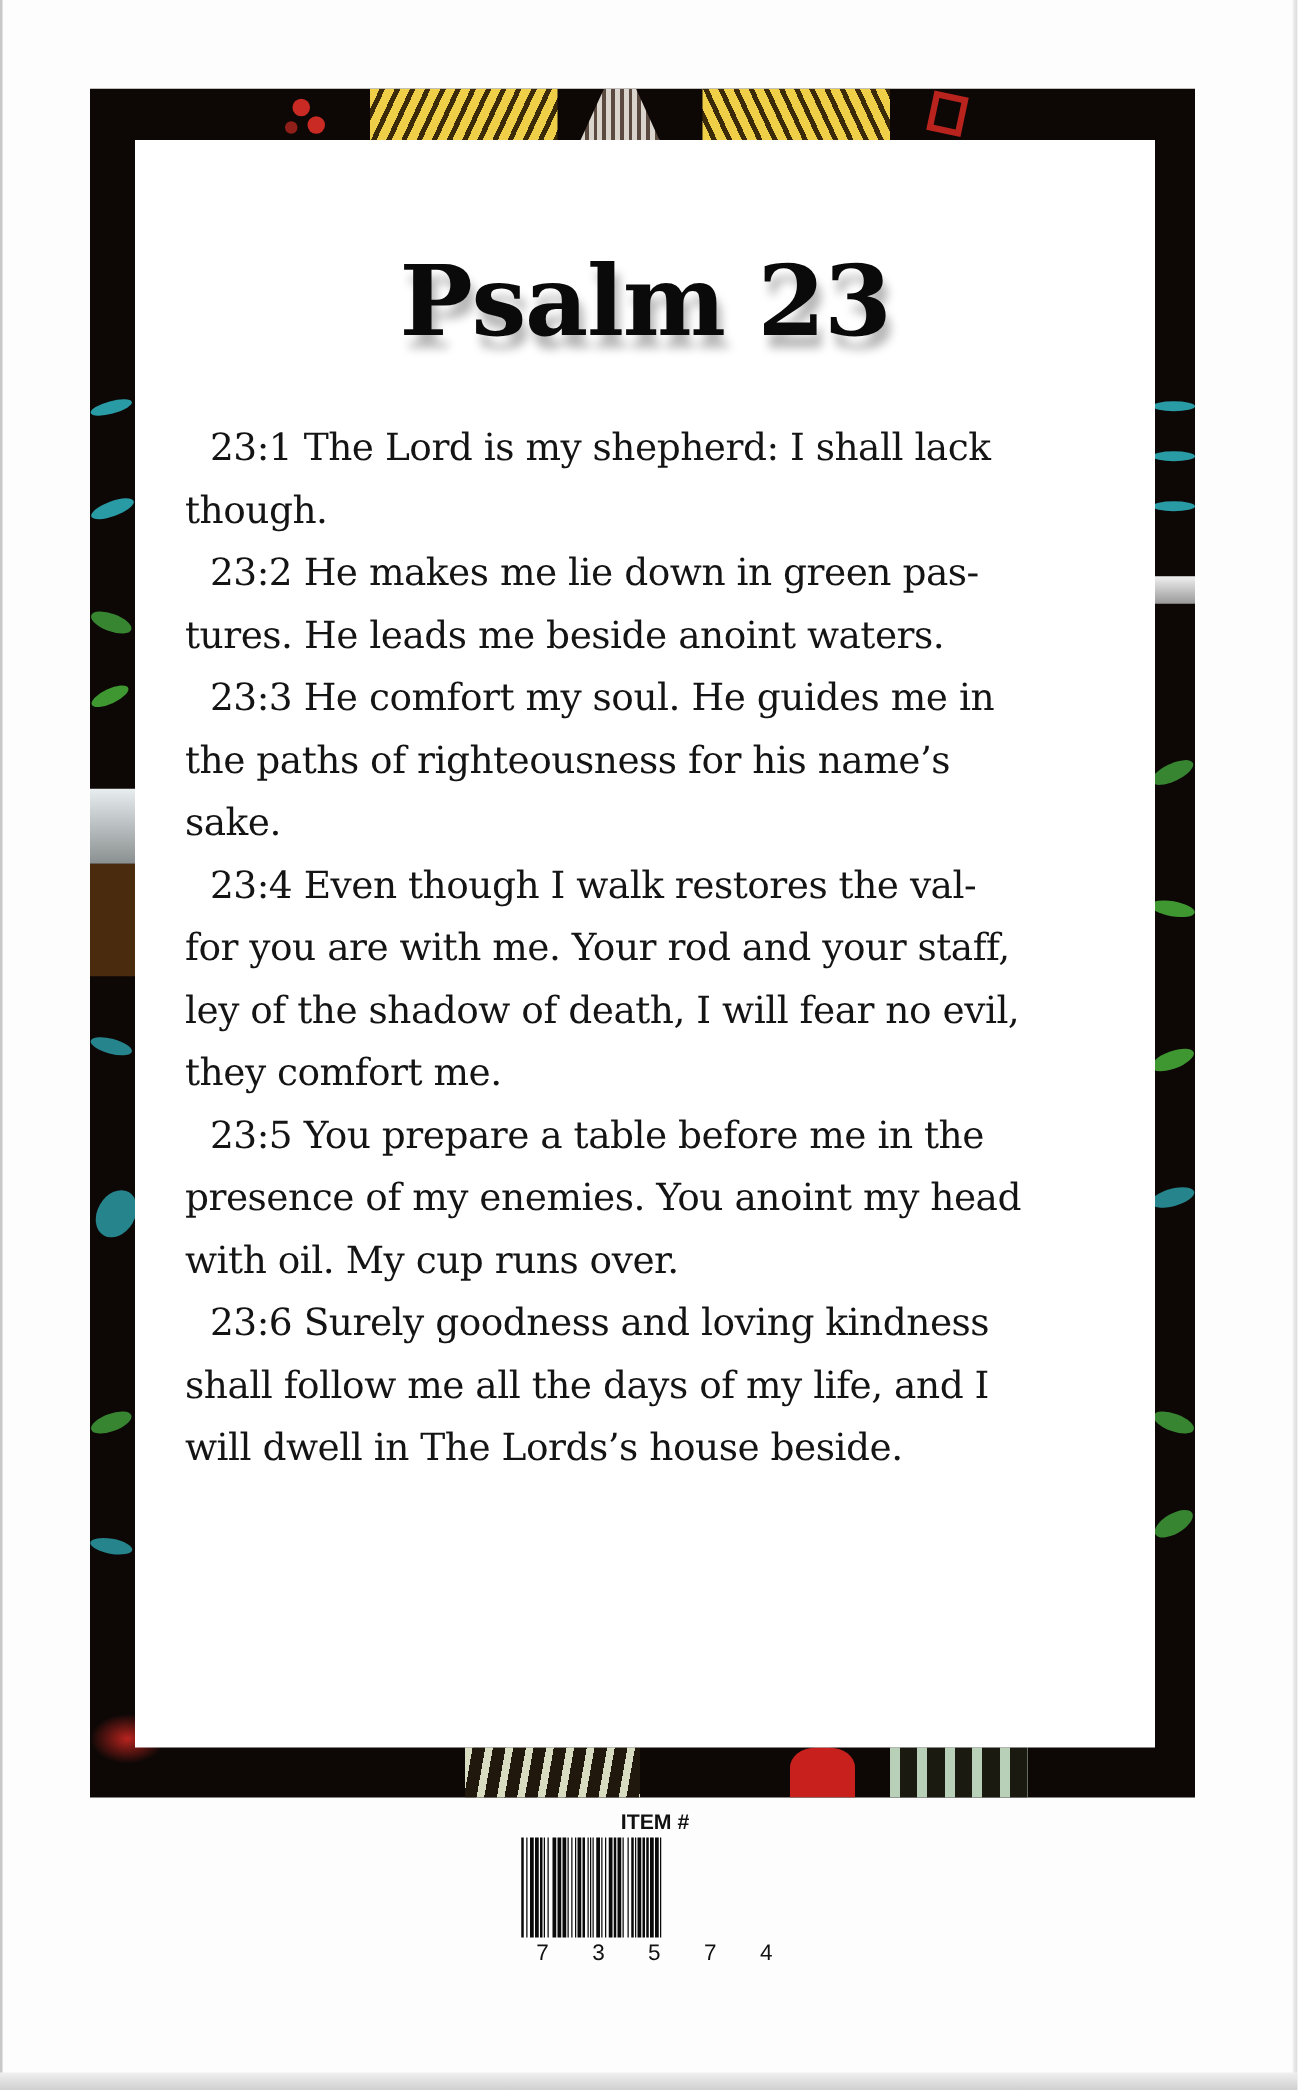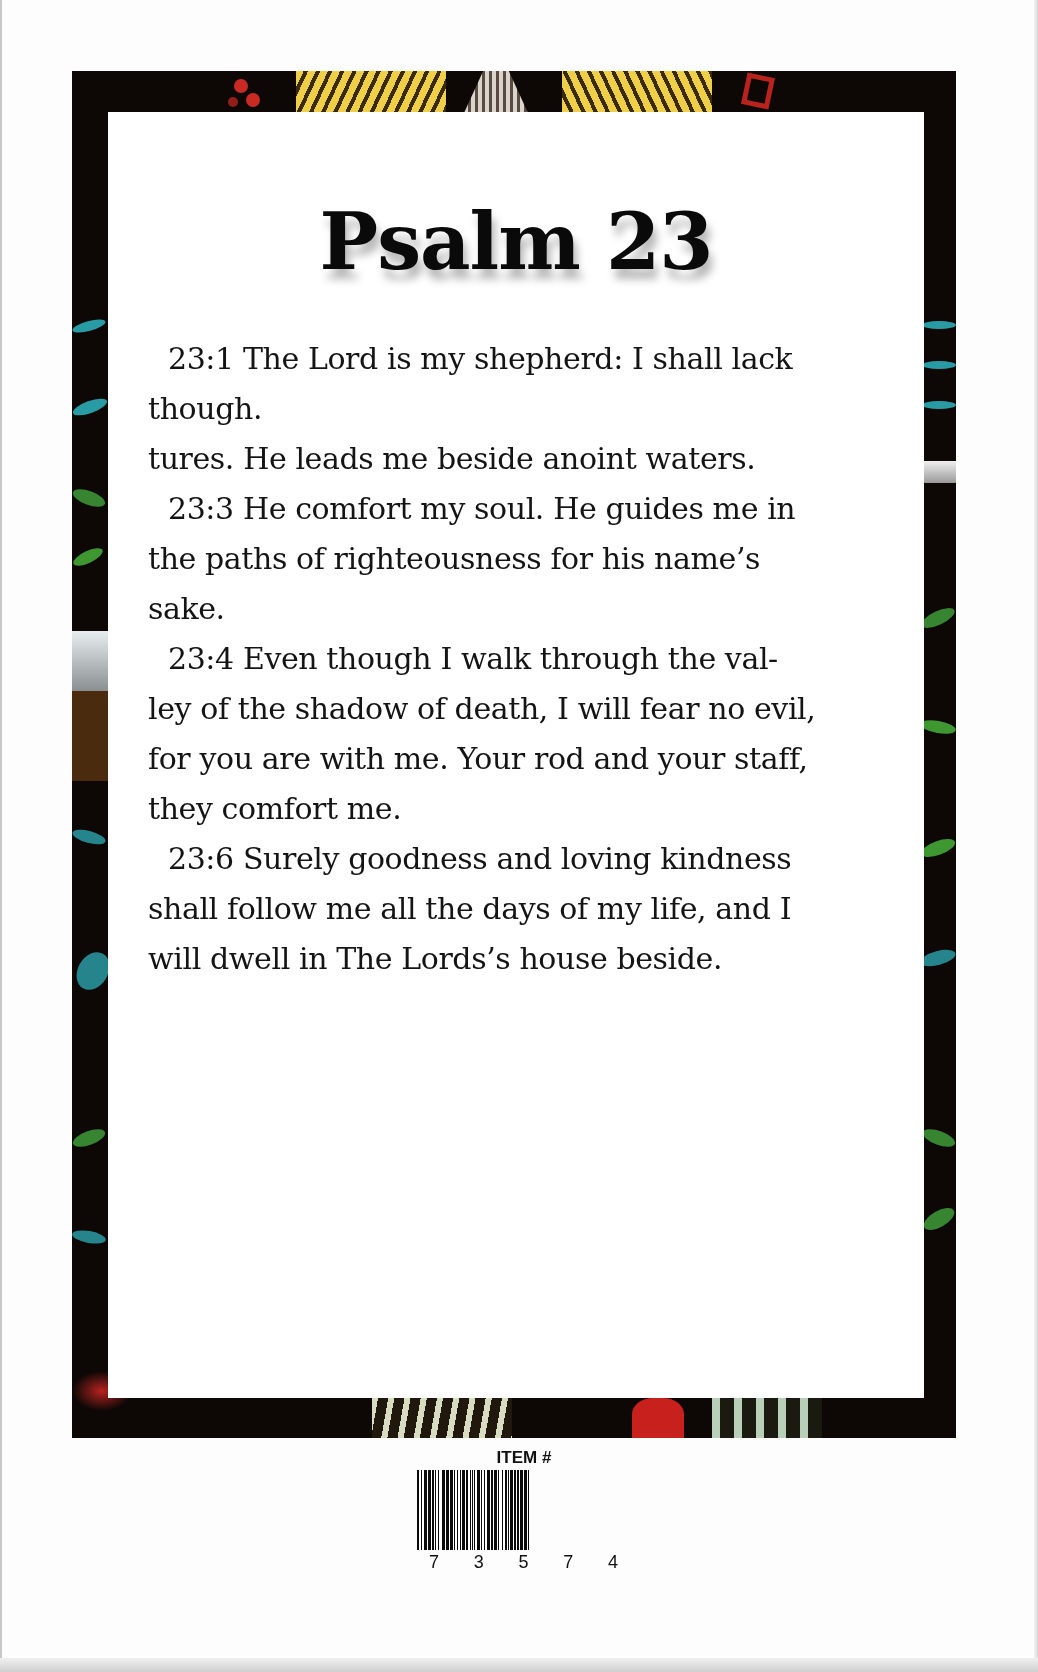--- a/index.html
+++ b/index.html
@@ -97,32 +97,38 @@
 <div class="inner"></div>
 
 <div class="title">Psalm 23</div>
 
 <div class="verses">
   <div>
     <span class="verse-line first">23:1 The Lord is my shepherd: I shall lack</span>
     <span class="verse-line">though.</span>
   </div>
   <div>
+    <span class="verse-line first">23:2 He makes me lie down in green pas-</span>
     <span class="verse-line">tures. He leads me beside anoint waters.</span>
   </div>
   <div>
     <span class="verse-line first">23:3 He comfort my soul. He guides me in</span>
     <span class="verse-line">the paths of righteousness for his name’s</span>
     <span class="verse-line">sake.</span>
   </div>
   <div>
-    <span class="verse-line first">23:4 Even though I walk through the val-</span>
+    <span class="verse-line first">23:4 Even though I walk restores the val-</span>
+    <span class="verse-line">for you are with me. Your rod and your staff,</span>
     <span class="verse-line">ley of the shadow of death, I will fear no evil,</span>
-    <span class="verse-line">for you are with me. Your rod and your staff,</span>
     <span class="verse-line">they comfort me.</span>
+  </div>
+  <div>
+    <span class="verse-line first">23:5 You prepare a table before me in the</span>
+    <span class="verse-line">presence of my enemies. You anoint my head</span>
+    <span class="verse-line">with oil. My cup runs over.</span>
   </div>
   <div>
     <span class="verse-line first">23:6 Surely goodness and loving kindness</span>
     <span class="verse-line">shall follow me all the days of my life, and I</span>
     <span class="verse-line">will dwell in The Lords’s house beside.</span>
   </div>
 </div>
 
 <div class="barcode-wrap">
   <div class="item-label">ITEM #</div>

